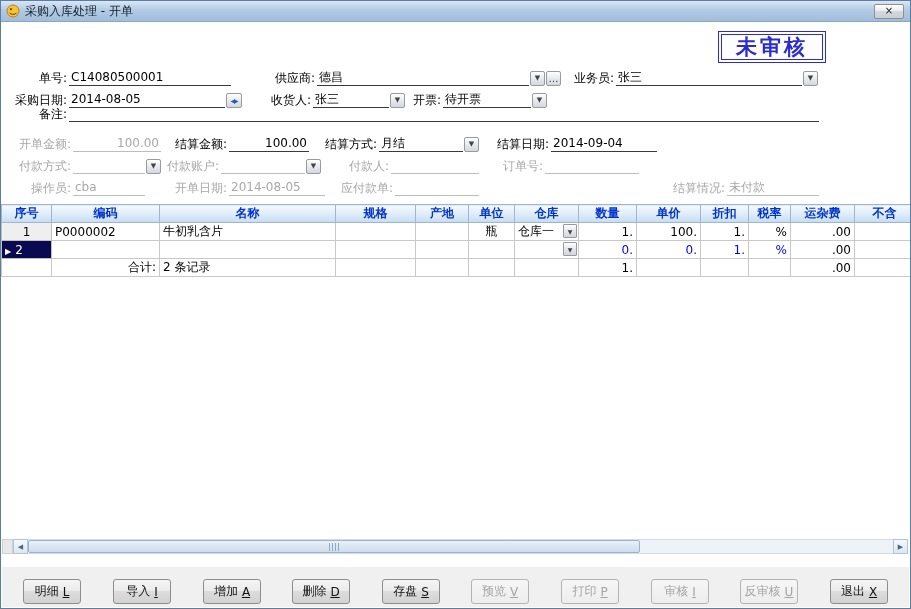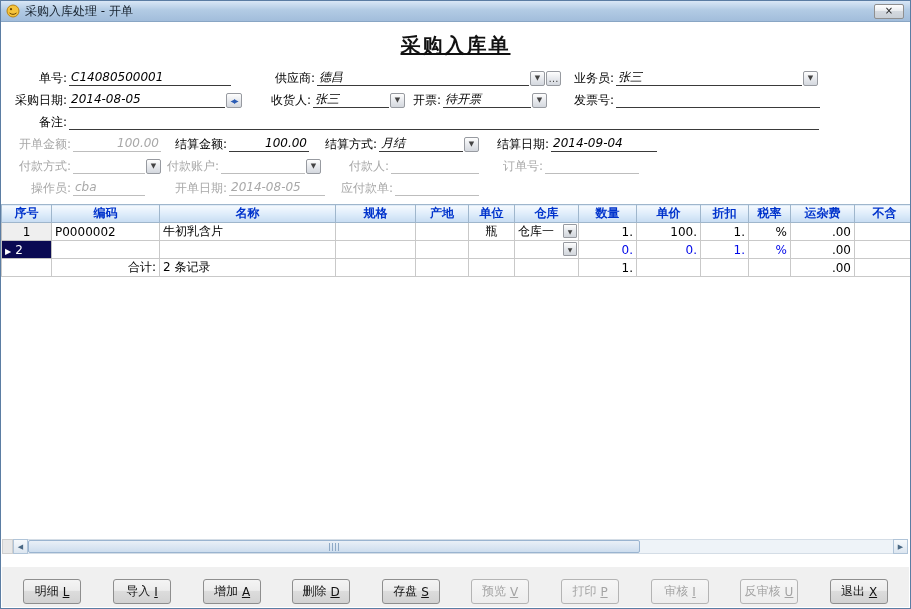--- a/index.html
+++ b/index.html
@@ -20,21 +20,21 @@
   .doc-title { position:absolute; top:31px; left:0; width:100%; text-align:center; font-size:20px;
     font-weight:bold; text-decoration:underline; letter-spacing:2px; color:#111; }
   .stamp { position:absolute; top:30px; left:717px; width:108px; height:32px; border:4px double #2c2ccd;
     color:#2c2ccd; font-size:21px; font-weight:bold; letter-spacing:3px;
     display:flex; align-items:center; justify-content:center; background:#fdfdff; }
 
   
   .field { position:absolute; height:17px; display:flex; align-items:flex-end; font-size:12px; line-height:15px; }
   .flabel { white-space:nowrap; text-align:right; flex-shrink:0; color:#000; padding-right:2px; }
   .fvalue { border-bottom:1px solid #3a3a3a; white-space:nowrap; overflow:hidden; padding:0 2px;
-    flex-shrink:0; color:#000; height:16px;font-style:italic; }
+    flex-shrink:0; color:#000; height:16px; }
   .fvalue.num { text-align:right; }
   .field.dis .flabel { color:#a8a8a8; }
   .field.dis .fvalue { color:#a8a8a8; border-bottom-color:#bdbdbd; }
   .fvalue.blueish { color:#8fa3c8; }
   .ddbtn { width:15px; height:15px; margin-left:1px; border:1px solid #979aa0; border-radius:2px;
     background:linear-gradient(#fefefe,#e8eaee 50%,#d4d8de); display:flex; align-items:center;
     justify-content:center; font-size:7px; color:#444; flex-shrink:0; cursor:default; }
   .dotsbtn { font-size:10px; line-height:10px; }
   .spinbtn { width:16px; height:15px; margin-left:1px; border:1px solid #979aa0; border-radius:2px;
     background:linear-gradient(#fefefe,#e8eaee 50%,#d4d8de); display:flex; align-items:center;
@@ -87,21 +87,21 @@
   <div class="titlebar">
     <svg class="app-icon" viewBox="0 0 14 14">
       <circle cx="7" cy="7" r="6" fill="#f5c33b" stroke="#b98312" stroke-width="1"></circle>
       <circle cx="5" cy="5.2" r="1.1" fill="#6b4400"></circle>
       <path d="M3.5 9c2 1.8 5 1.8 7 0" stroke="#6b4400" stroke-width="1" fill="none"></path>
     </svg>
     <span class="titlebar-text">采购入库处理 - 开单</span>
     <div class="close-btn">×</div>
   </div>
 
-  <div class="doc-title">采购入库单</div>
+  <div class="stamp">未审核</div>
 
   <div class="field" style="left:18px;top:68px">
     <span class="flabel" style="width:50px">单号:</span>
     <span class="fvalue" style="width:162px">C14080500001</span>
   </div>
   <div class="field" style="left:264px;top:68px">
     <span class="flabel" style="width:52px">供应商:</span>
     <span class="fvalue" style="width:212px">德昌</span>
     <span class="ddbtn">▼</span>
     <span class="ddbtn dotsbtn">…</span>
@@ -120,26 +120,22 @@
   <div class="field" style="left:266px;top:90px">
     <span class="flabel" style="width:46px">收货人:</span>
     <span class="fvalue" style="width:76px">张三</span>
     <span class="ddbtn">▼</span>
   </div>
   <div class="field" style="left:408px;top:90px">
     <span class="flabel" style="width:34px">开票:</span>
     <span class="fvalue" style="width:88px">待开票</span>
     <span class="ddbtn">▼</span>
   </div>
-  <div class="field" style="left:563px;top:90px">
-    <span class="flabel" style="width:52px">发票号:</span>
-    <span class="fvalue" style="width:204px"></span>
-  </div>
-
-  <div class="field" style="left:18px;top:112px">
+
+  <div class="field" style="left:18px;top:104px">
     <span class="flabel" style="width:50px">备注:</span>
     <span class="fvalue" style="width:750px"></span>
   </div>
 
   <div class="field dis" style="left:8px;top:134px">
     <span class="flabel" style="width:64px">开单金额:</span>
     <span class="fvalue num" style="width:88px">100.00</span>
   </div>
   <div class="field" style="left:164px;top:134px">
     <span class="flabel" style="width:64px">结算金额:</span>
@@ -178,20 +174,24 @@
     <span class="flabel" style="width:54px">操作员:</span>
     <span class="fvalue" style="width:72px">cba</span>
   </div>
   <div class="field dis" style="left:164px;top:178px">
     <span class="flabel" style="width:64px">开单日期:</span>
     <span class="fvalue" style="width:96px">2014-08-05</span>
   </div>
   <div class="field dis" style="left:334px;top:178px">
     <span class="flabel" style="width:60px">应付款单:</span>
     <span class="fvalue" style="width:84px"></span>
+  </div>
+  <div class="field dis" style="left:662px;top:178px">
+    <span class="flabel" style="width:64px">结算情况:</span>
+    <span class="fvalue" style="width:92px">未付款</span>
   </div>
 
   <table class="grid">
     <colgroup>
       <col style="width:50px">
         <col style="width:108px">
         <col style="width:176px">
         <col style="width:80px">
       <col style="width:53px">
         <col style="width:46px">

